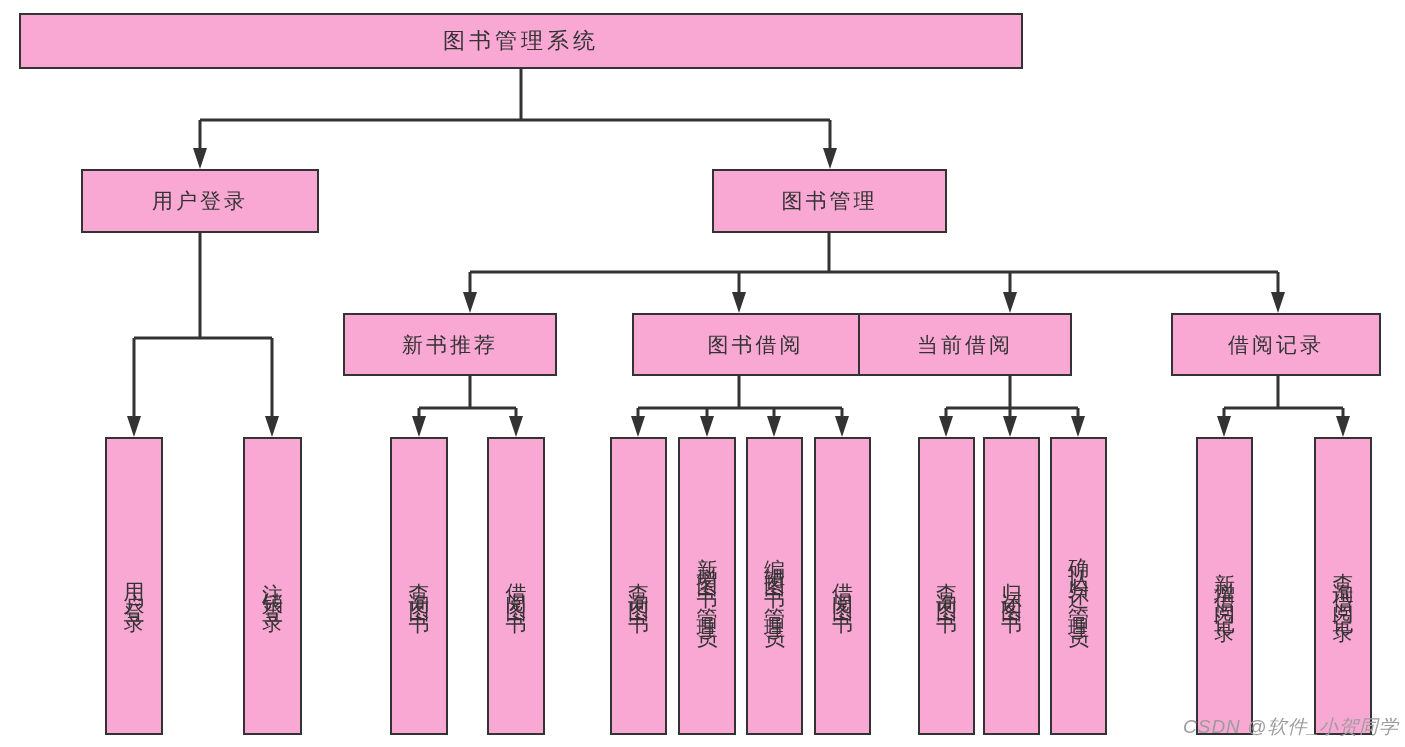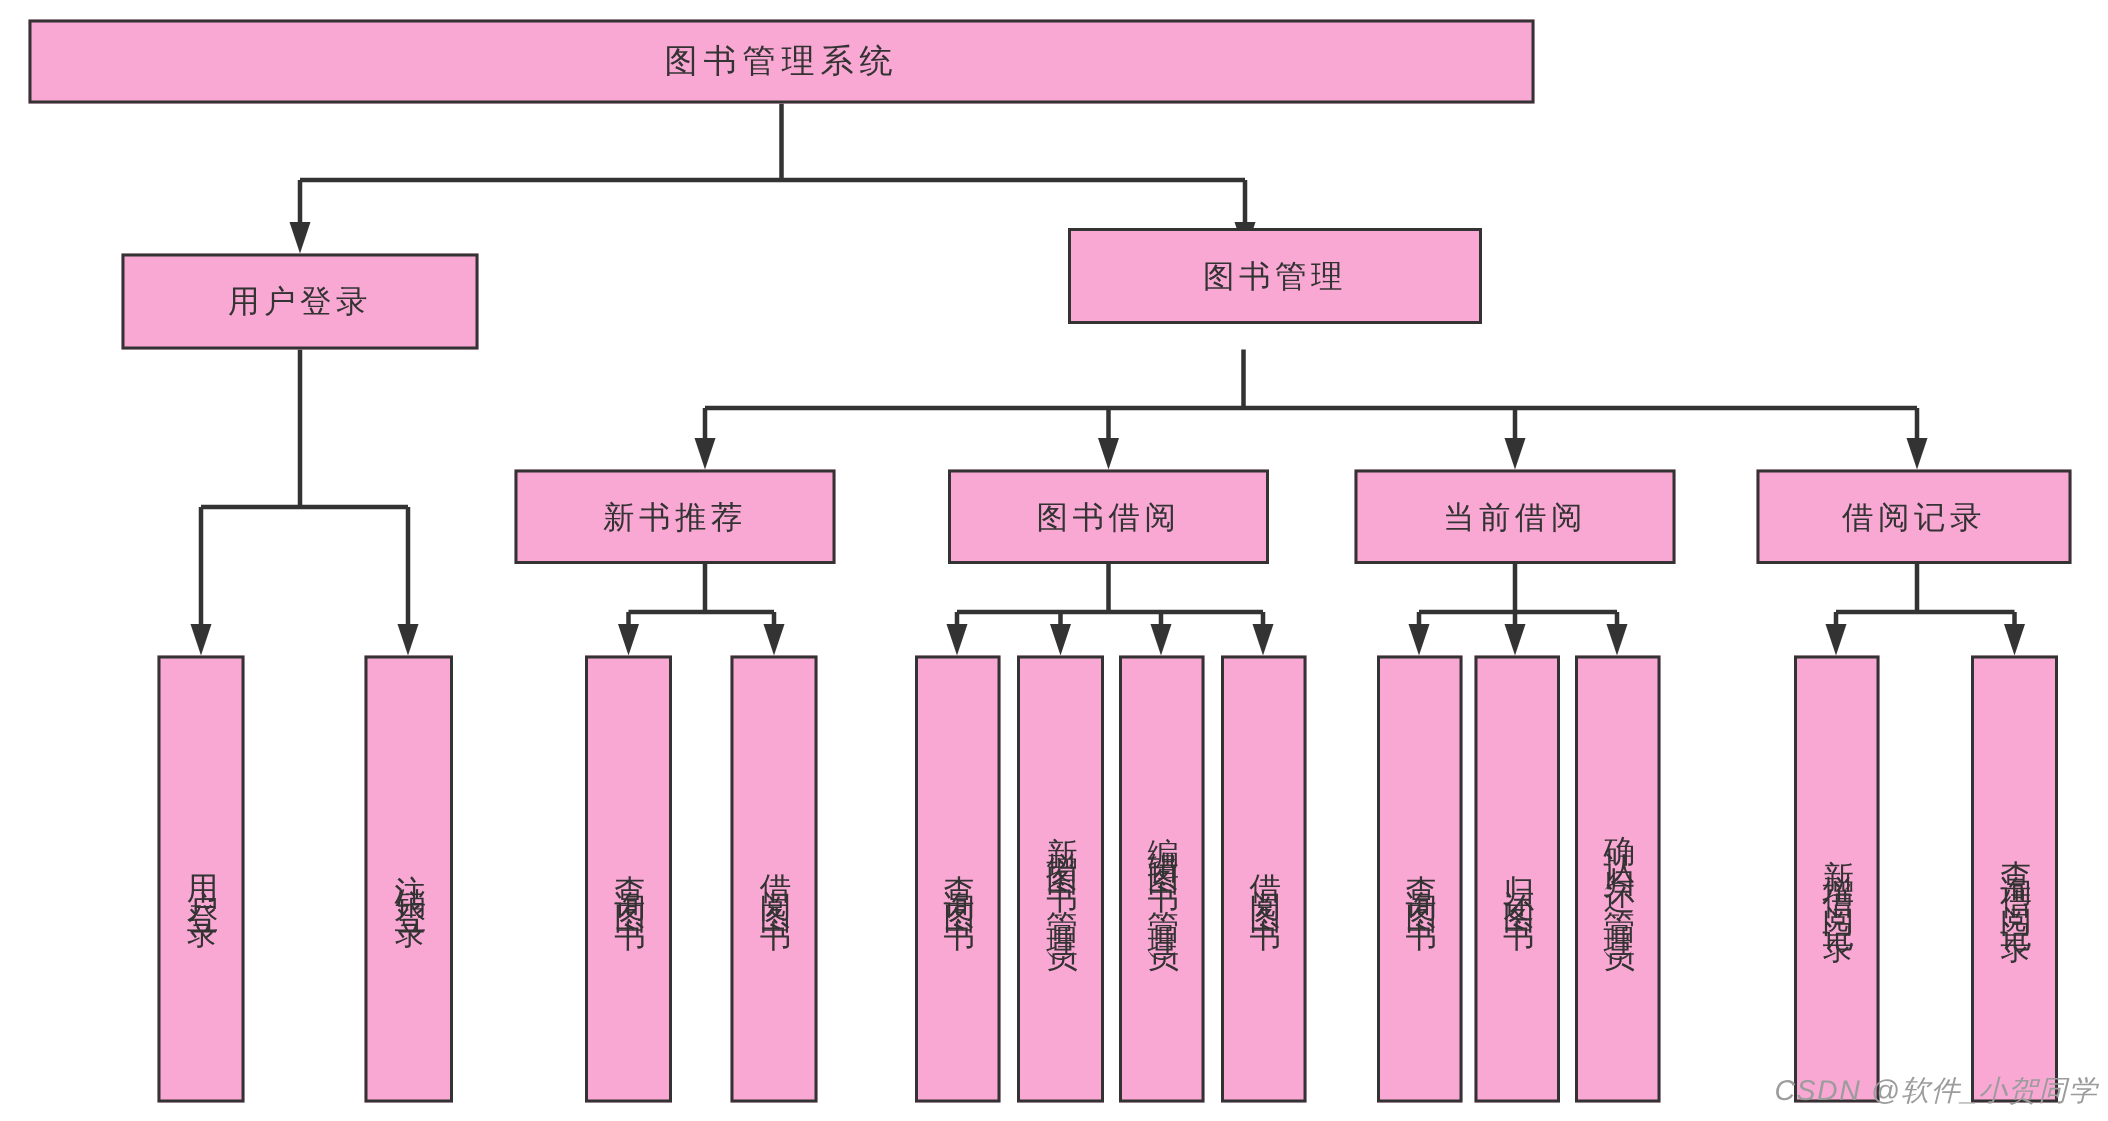--- a/index.html
+++ b/index.html
@@ -91,25 +91,25 @@
   <g>
     <path d="M1278 376 V408 M1224 408 H1343 M1224 408 V422 M1343 408 V422"></path>
     <polygon points="1217,416 1231,416 1224,437"></polygon>
     <polygon points="1336,416 1350,416 1343,437"></polygon>
   </g>
 </svg>
 
 <div class="box hbox title-box" style="left:19px; top:13px; width:1004px; height:56px">图书管理系统</div>
 
 <div class="box hbox" style="left:81px; top:169px; width:238px; height:64px">用户登录</div>
-<div class="box hbox" style="left:712px; top:152px; width:276px; height:64px">图书管理</div>
+<div class="box hbox" style="left:712px; top:169px; width:235px; height:64px">图书管理</div>
 
 <div class="box hbox" style="left:343px; top:313px; width:214px; height:63px">新书推荐</div>
-<div class="box hbox" style="left:632px; top:313px; width:214px; height:63px">图书借阅</div>
-<div class="box hbox" style="left:903px; top:313px; width:214px; height:63px">当前借阅</div>
+<div class="box hbox" style="left:632px; top:313px; width:247px; height:63px">图书借阅</div>
+<div class="box hbox" style="left:858px; top:313px; width:214px; height:63px">当前借阅</div>
 <div class="box hbox" style="left:1171px; top:313px; width:210px; height:63px">借阅记录</div>
 
 <div class="box vbox" style="left:105px; top:437px; width:58px; height:298px">用户登录</div>
 <div class="box vbox" style="left:243px; top:437px; width:59px; height:298px">注销登录</div>
 
 <div class="box vbox" style="left:390px; top:437px; width:58px; height:298px">查询图书</div>
 <div class="box vbox" style="left:487px; top:437px; width:58px; height:298px">借阅图书</div>
 
 <div class="box vbox" style="left:610px; top:437px; width:57px; height:298px">查询图书</div>
 <div class="box vbox" style="left:678px; top:437px; width:58px; height:298px">新增图书（管理员）</div>

